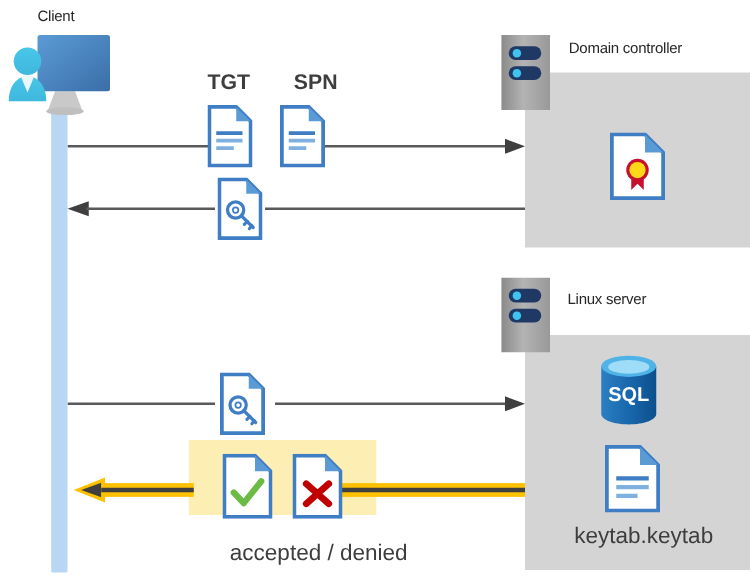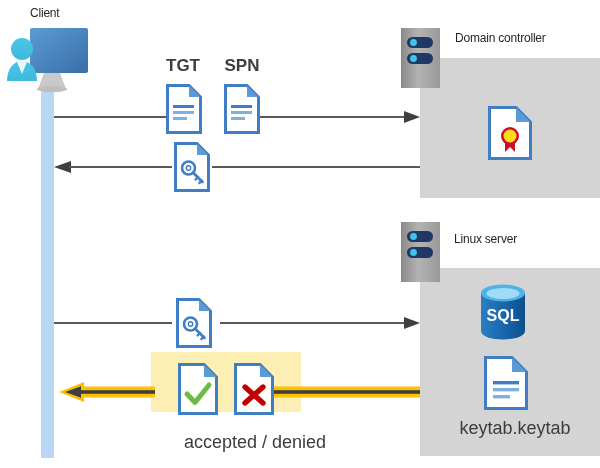--- a/index.html
+++ b/index.html
@@ -191,21 +191,21 @@
   <div class="abs" style="left:166px; top:84px; width:36px; height:50px;">
     <svg class="svgbox" width="36" height="50" viewBox="0 0 36 50">
       <path d="M1.5 1.5 L23 1.5 L34.5 13 L34.5 48.5 L1.5 48.5 Z" fill="#ffffff" stroke="#3f7ec4" stroke-width="3"></path>
       <path d="M23 1.5 L34.5 13 L23 13 Z" fill="#5b9bd5"></path>
       <rect x="7" y="21" width="21" height="3" fill="#3f7ec4"></rect>
       <rect x="7" y="27" width="21" height="3" fill="#7fb0e0"></rect>
       <rect x="7" y="33" width="14" height="3" fill="#7fb0e0"></rect>
     </svg>
   </div>
 
-  <div class="abs doc-tag" style="left:214px; top:56px; width:56px; text-align:center;">SPN</div>
+  <div class="abs doc-tag" style="left:214px; top:56px; width:56px; text-align:right;">SPN</div>
 
   <div class="abs" style="left:224px; top:84px; width:36px; height:50px;">
     <svg class="svgbox" width="36" height="50" viewBox="0 0 36 50">
       <path d="M1.5 1.5 L23 1.5 L34.5 13 L34.5 48.5 L1.5 48.5 Z" fill="#ffffff" stroke="#3f7ec4" stroke-width="3"></path>
       <path d="M23 1.5 L34.5 13 L23 13 Z" fill="#5b9bd5"></path>
       <rect x="7" y="21" width="21" height="3" fill="#3f7ec4"></rect>
       <rect x="7" y="27" width="21" height="3" fill="#7fb0e0"></rect>
       <rect x="7" y="33" width="14" height="3" fill="#7fb0e0"></rect>
     </svg>
   </div>

